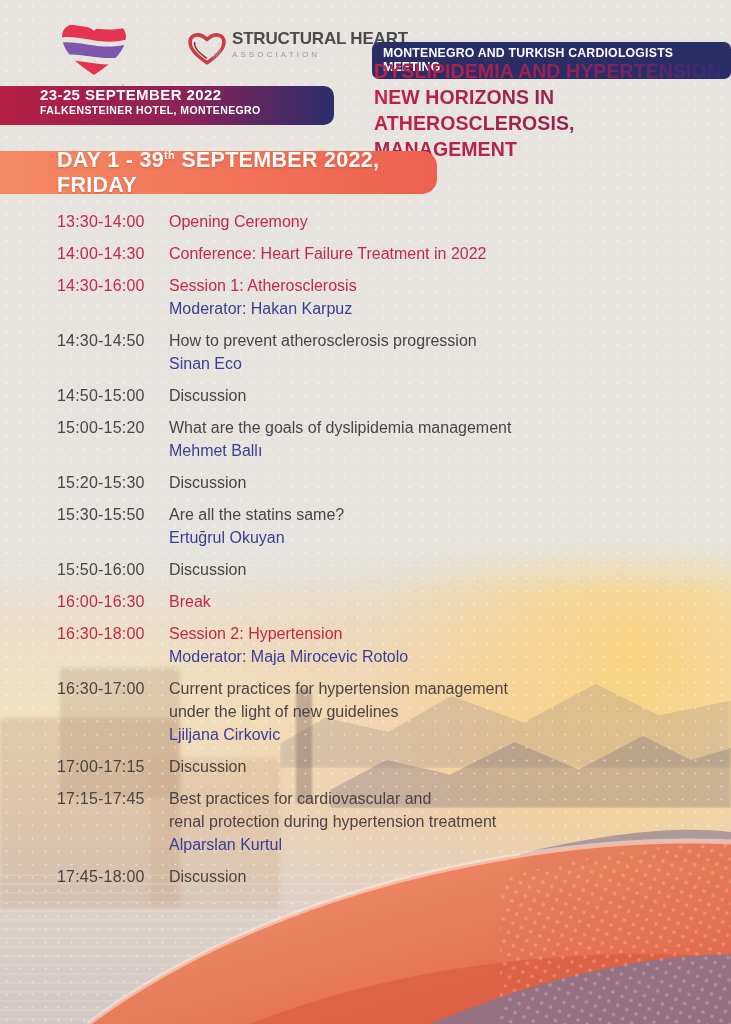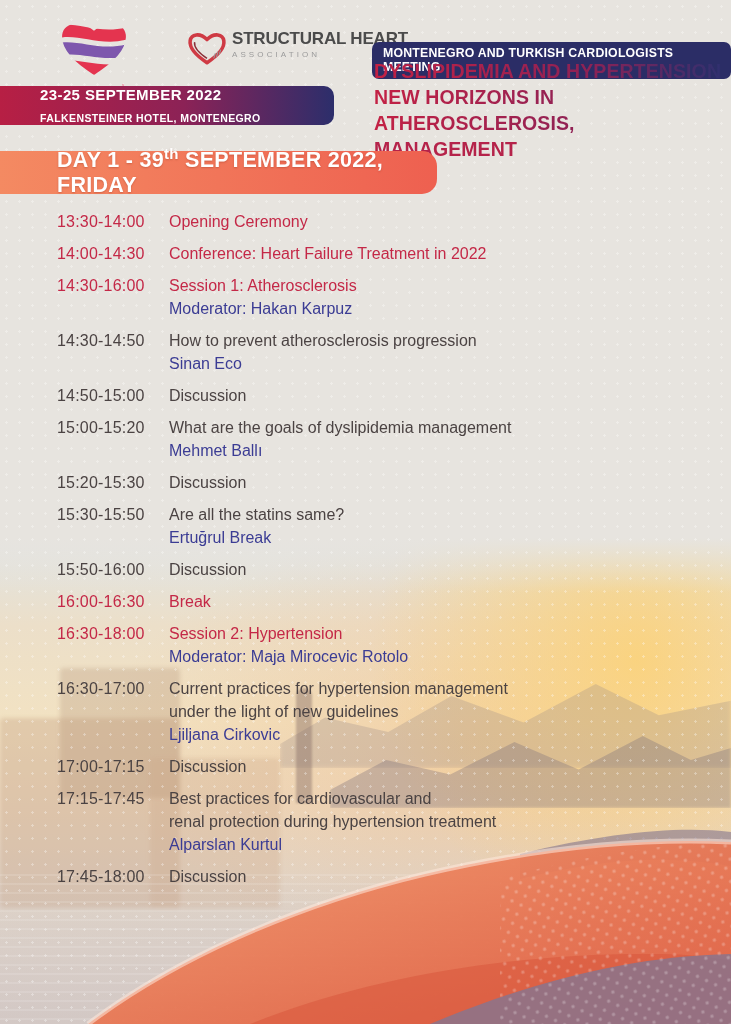--- a/index.html
+++ b/index.html
@@ -77,35 +77,35 @@
   .main-title .grad{
     background:linear-gradient(90deg,#c32144 0%, #8c2256 62%, #2e3070 100%);
     -webkit-background-clip:text;background-clip:text;color:transparent;
   }
   .main-title .solid{color:#b5234a;}
   
   .event-banner{
     position:absolute;left:0;top:86px;width:334px;height:39px;z-index:2;
     background:linear-gradient(90deg,#b71f44 0%, #8c2256 55%, #2c2e6b 100%);
     border-radius:0 10px 10px 0;
-    color:#fff;display:flex;flex-direction:column;justify-content:space-between;
+    color:#fff;display:flex;flex-direction:column;justify-content:flex-start;
     padding-left:40px;box-sizing:border-box;
   }
   .event-dates{font-size:15px;font-weight:bold;letter-spacing:.4px;line-height:1.2;}
   .event-venue{font-size:10.5px;font-weight:bold;letter-spacing:.4px;line-height:1.25;}
   
   .day-banner{
     position:absolute;left:0;top:151px;width:437px;height:43px;z-index:2;
     background:linear-gradient(90deg,#f48a62 0%, #ee6050 100%);
     border-radius:0 15px 15px 0;
     color:#fff;font-size:21.5px;font-weight:bold;letter-spacing:.3px;
     display:flex;align-items:center;padding-left:57px;box-sizing:border-box;
     text-shadow:0 1px 2px rgba(140,50,30,.35);
   }
-  .day-banner sup{font-size:15px;line-height:0;}
+  .day-banner sup{font-size:11px;line-height:0;}
   
   .schedule{position:absolute;left:57px;top:210px;width:640px;z-index:2;font-size:16px;line-height:23px;}
   .row{display:flex;margin-bottom:9px;}
   .row.gap{}
   .time{flex:0 0 112px;color:var(--ink);letter-spacing:.2px;}
   .cell{flex:1;}
   .title{color:var(--ink);white-space:pre-line;}
   .row.hl .time,.row.hl .title{color:var(--red);}
   .speakers{color:var(--blue);white-space:pre-line;}
 </style>
@@ -243,21 +243,21 @@
       <div class="row">
         <div class="time">15:20-15:30</div>
         <div class="cell">
           <div class="title">Discussion</div>
         </div>
       </div>
       <div class="row">
         <div class="time">15:30-15:50</div>
         <div class="cell">
           <div class="title">Are all the statins same?</div>
-          <div class="speakers">Ertuğrul Break</div>
+          <div class="speakers">Ertuğrul Okuyan</div>
         </div>
       </div>
       <div class="row">
         <div class="time">15:50-16:00</div>
         <div class="cell">
           <div class="title">Discussion</div>
         </div>
       </div>
       <div class="row hl gap">
         <div class="time">16:00-16:30</div>

